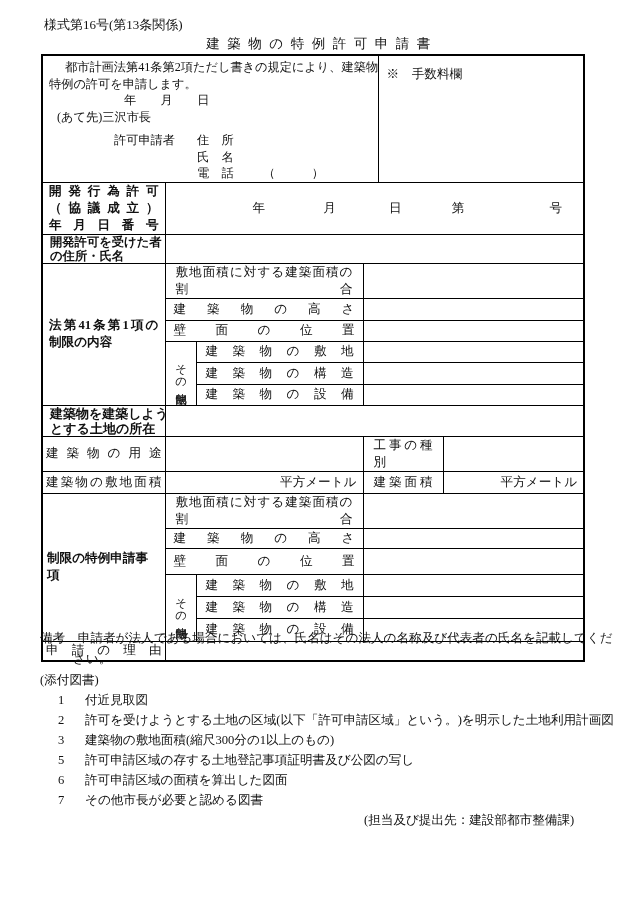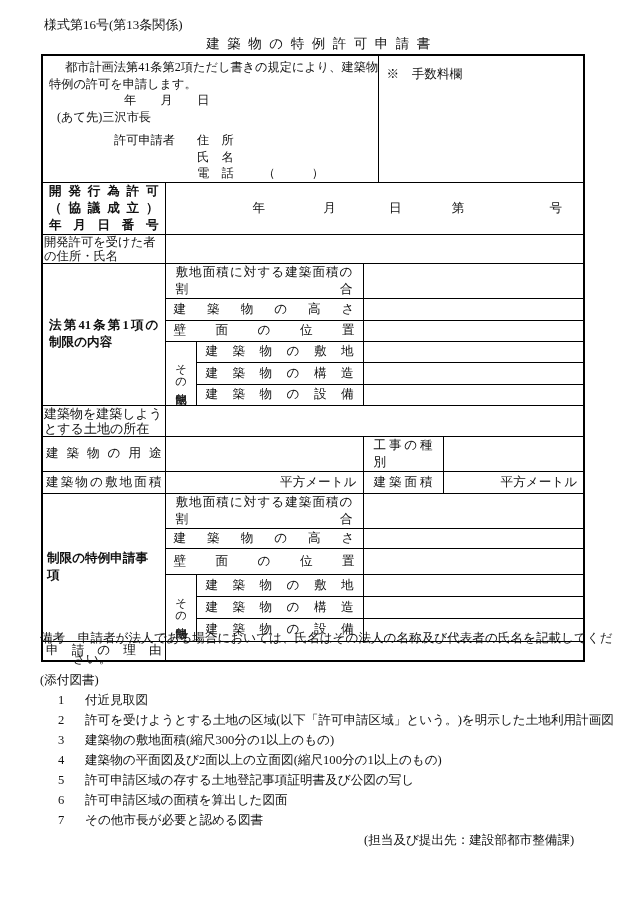--- a/index.html
+++ b/index.html
@@ -22,21 +22,21 @@
   .hdrA .pad{padding:3px 4px 0 6px;}
   .spacer7{height:7px;}
   .hdrB{vertical-align:top;}
   .hdrB div{padding:10px 0 0 8px;font-size:12.6px;}
   
   .lbl{padding:0 3px;font-weight:bold;}
   .jline{text-align:justify;text-align-last:justify;padding:0 3px;}
   .jwide{text-align:justify;text-align-last:justify;padding:0 8px;}
   .jsub{text-align:justify;text-align-last:justify;padding:0 9px;}
   .jsmall{text-align:justify;text-align-last:justify;padding:0 10px;}
-  .plain2{line-height:14px;font-size:12.3px;white-space:nowrap;padding:0 1px;}
+  .plain2{line-height:14px;font-size:12.3px;white-space:nowrap;padding:0 7px;font-weight:bold;}
   .plain2 div{height:14px;}
   .vert-cell{text-align:center;vertical-align:middle;}
   .vert{writing-mode:vertical-rl;text-orientation:upright;font-size:11.3px;letter-spacing:1px;display:inline-block;line-height:1;}
   .unit{text-align:right;padding-right:6px;}
   .ymd span{display:inline-block;white-space:nowrap;}
   
   #bottom{top:628px;left:40px;width:585px;font-size:12.6px;}
   .bline{line-height:21px;white-space:nowrap;}
   .aline{line-height:20px;white-space:nowrap;}
   .anum{display:inline-block;width:14px;margin-left:18px;text-align:left;}
@@ -200,18 +200,17 @@
     </table>
 </div>
 
 <div class="abs" id="bottom">
   <div class="bline">備考　申請者が法人である場合においては、氏名はその法人の名称及び代表者の氏名を記載してくだ</div>
   <div class="bline" style="margin-left:33px">さい。</div>
   <div class="aline">(添付図書)</div>
   <div class="aline"><span class="anum">1</span><span class="atext">付近見取図</span></div>
   <div class="aline"><span class="anum">2</span><span class="atext">許可を受けようとする土地の区域(以下「許可申請区域」という。)を明示した土地利用計画図</span></div>
   <div class="aline"><span class="anum">3</span><span class="atext">建築物の敷地面積(縮尺300分の1以上のもの)</span></div>
-  <div class="aline"><span class="anum">4</span><span class="atext">建築物の平面図及び2面以上の立面図(縮尺100分の1以上のもの)</span></div>
   <div class="aline"><span class="anum">5</span><span class="atext">許可申請区域の存する土地登記事項証明書及び公図の写し</span></div>
   <div class="aline"><span class="anum">6</span><span class="atext">許可申請区域の面積を算出した図面</span></div>
   <div class="aline"><span class="anum">7</span><span class="atext">その他市長が必要と認める図書</span></div>
   <div class="aline" id="contact-line">(担当及び提出先：建設部都市整備課)</div>
 </div>
 
 </body></html>

